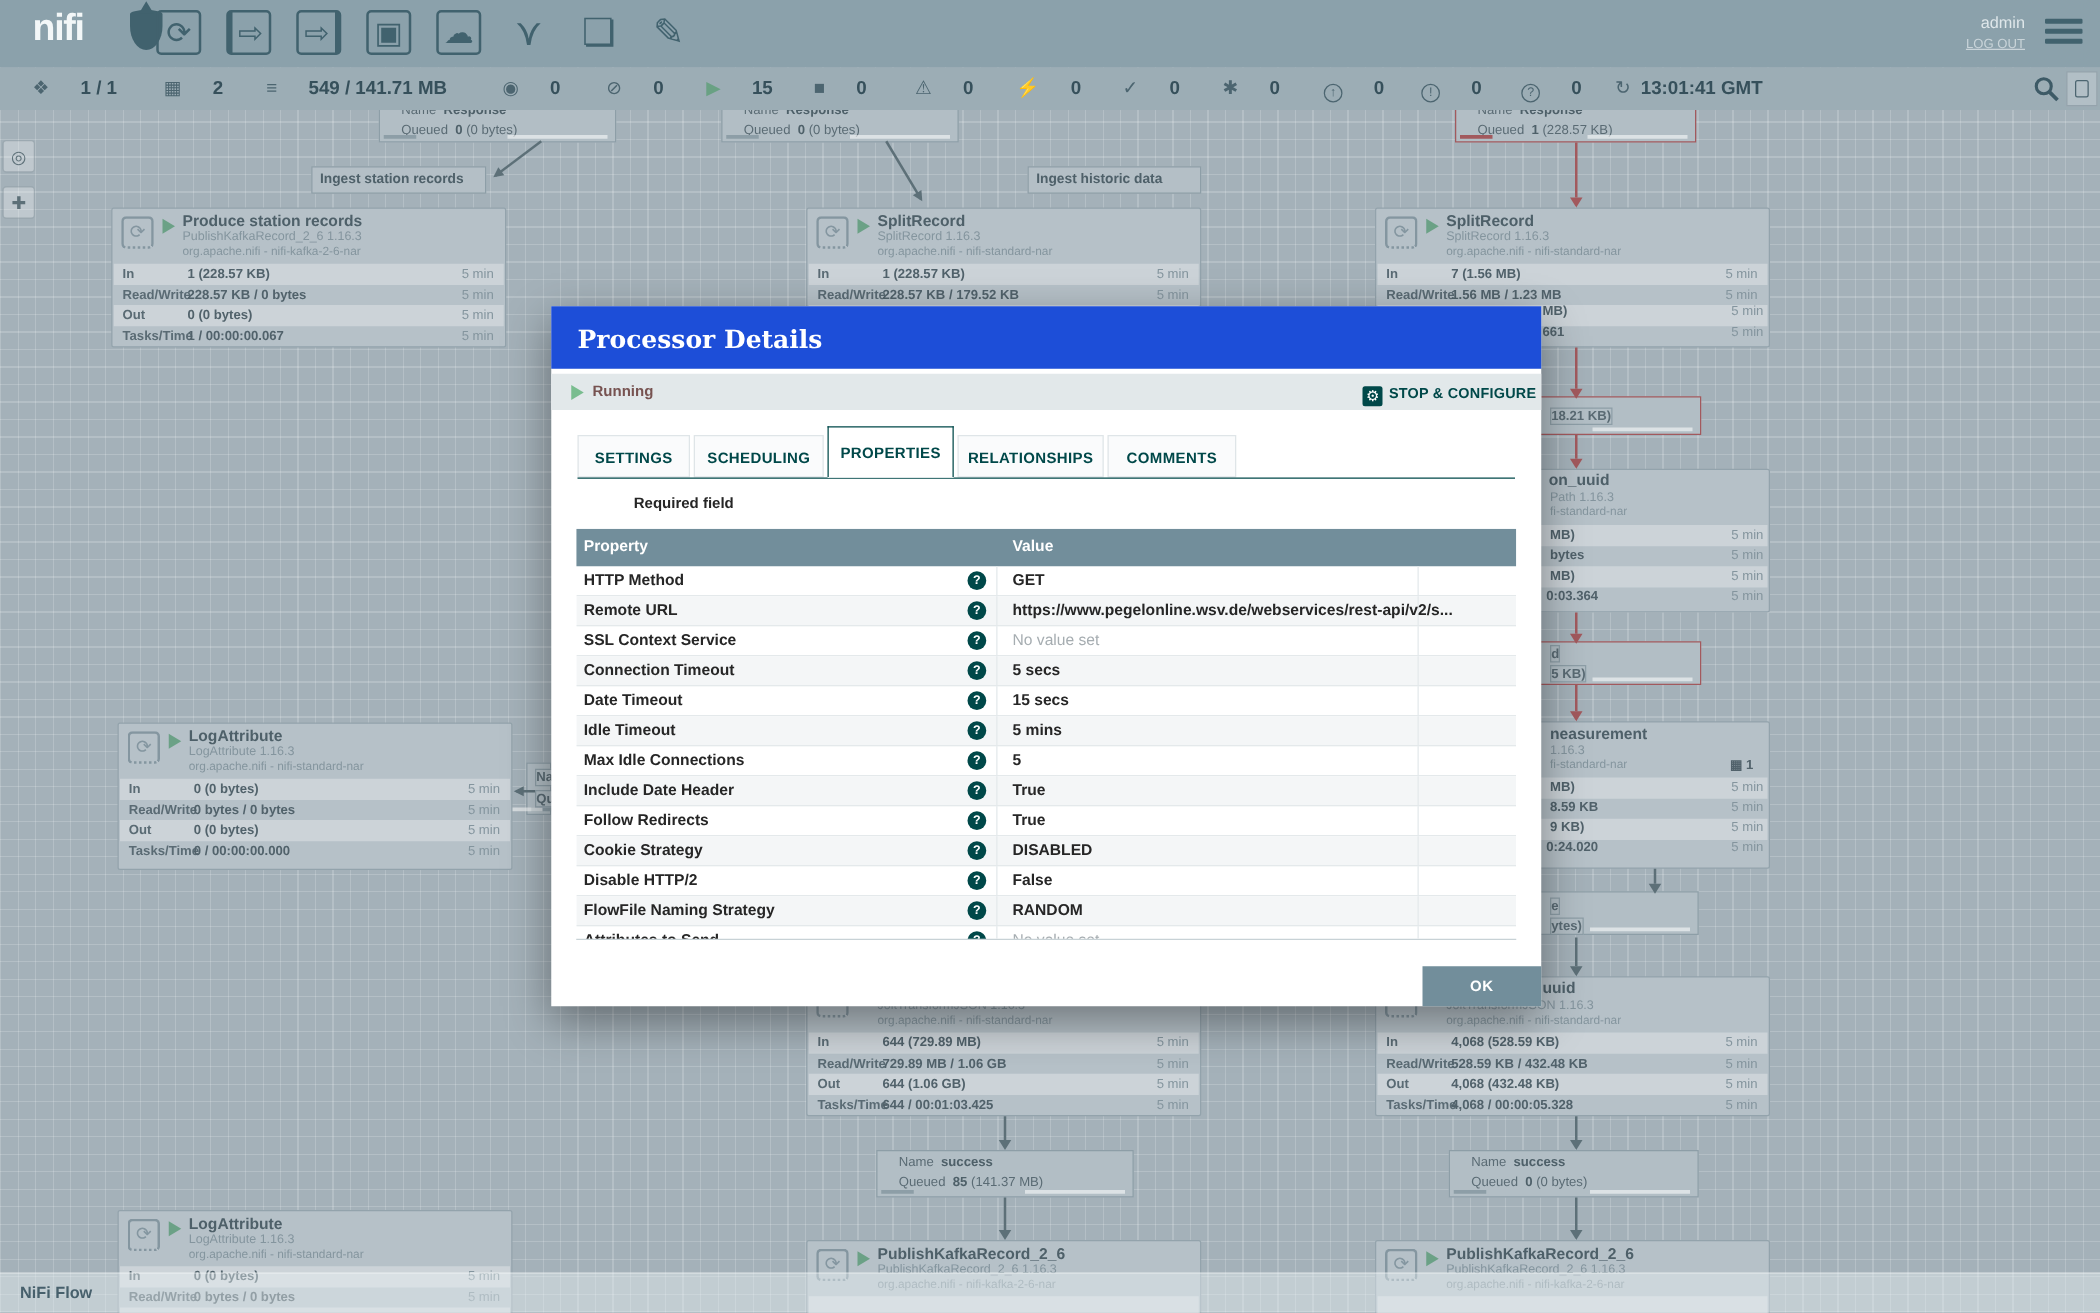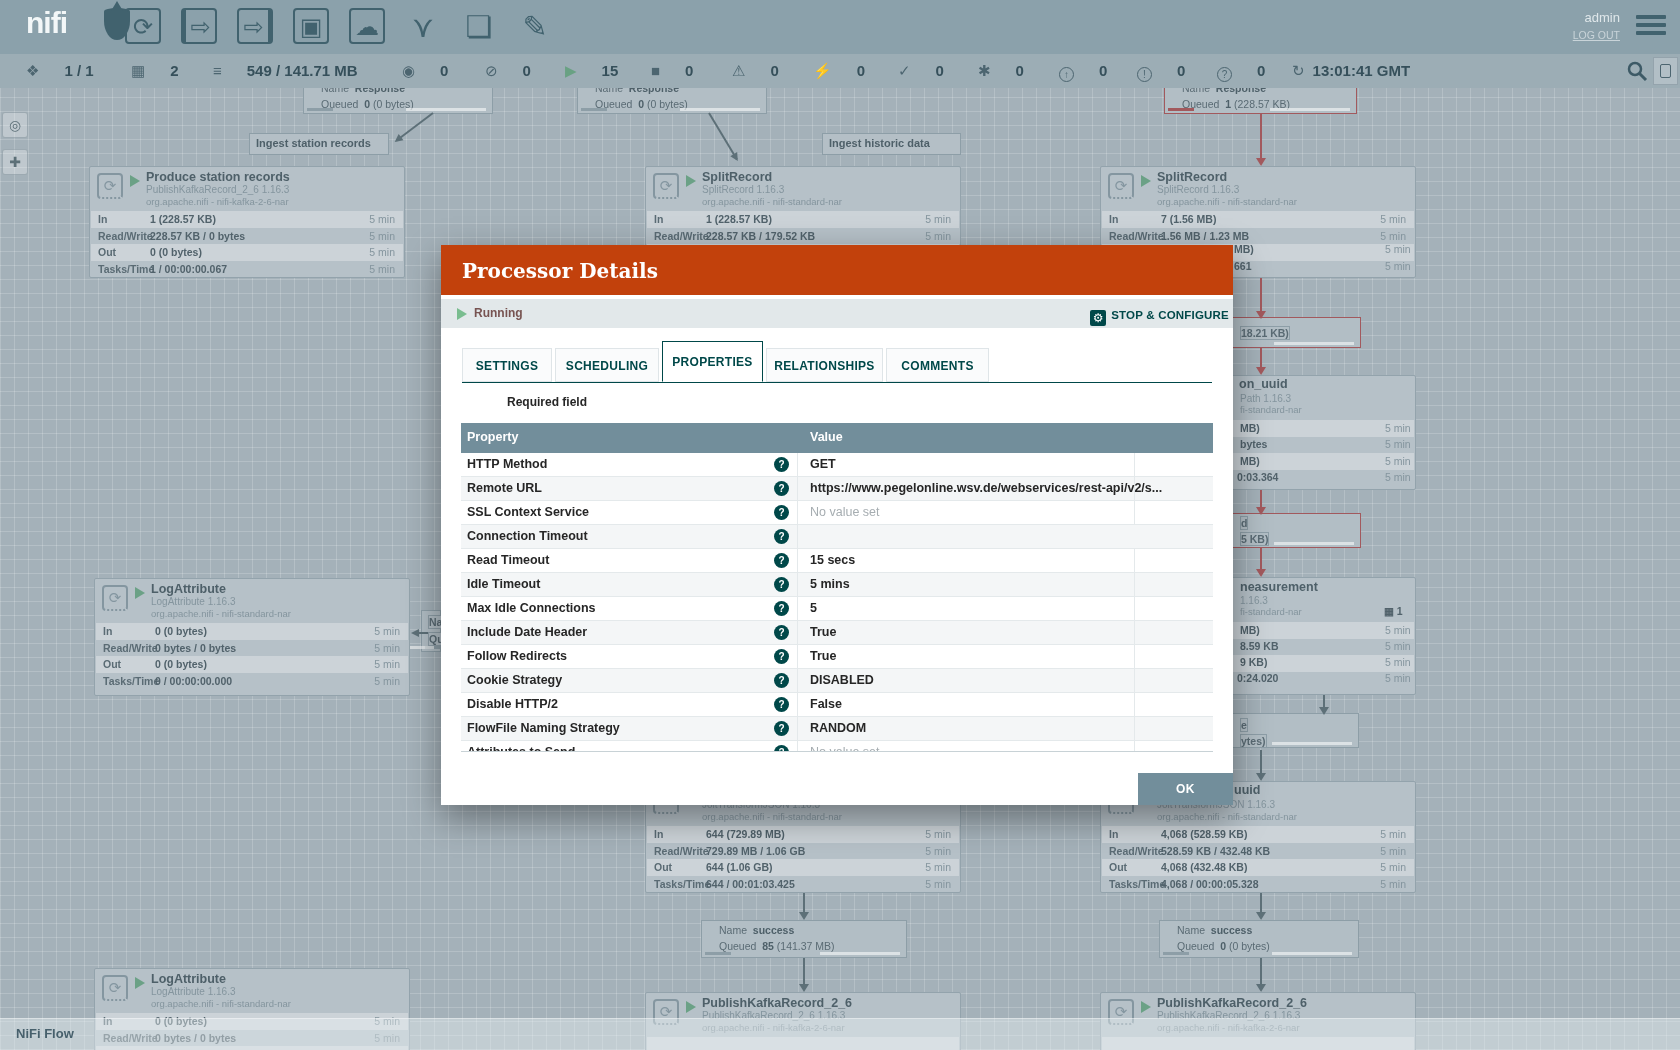--- a/index.html
+++ b/index.html
@@ -87,21 +87,21 @@
   .palbtn{position:absolute;left:2px;width:26px;height:26px;background:rgba(255,255,255,.3);
     border:1px solid rgba(93,112,122,.35);border-radius:3px;color:#5d7078;font-size:14px;
     line-height:24px;text-align:center;z-index:20;}
   
   #breadcrumb{position:absolute;left:0;bottom:0;width:1680px;height:32px;
     background:rgba(236,242,245,.42);border-top:1px solid rgba(255,255,255,.4);z-index:20;}
   #breadcrumb .bc{position:absolute;left:16px;top:7px;font-size:13px;font-weight:700;color:#47606c;}
   
   #dialog{position:absolute;left:441px;top:245px;width:792px;height:560px;background:#fff;
     box-shadow:0 12px 34px rgba(0,0,0,.4);z-index:30;}
-  #dhead{position:absolute;left:0;top:0;right:0;height:50px;background:#c2410c;}
+  #dhead{position:absolute;left:0;top:0;right:0;height:50px;background:#1d4ed8;}
   #dtitle{position:absolute;left:21px;top:14px;font-family:"DejaVu Serif",serif;
     font-size:20px;font-weight:700;color:#fff;}
   #dstatus{position:absolute;left:0;top:54px;right:0;height:29px;background:#e2e8ea;}
   #dplay{position:absolute;left:16px;top:9px;width:0;height:0;
     border-left:10px solid #79bd8f;border-top:6px solid transparent;border-bottom:6px solid transparent;}
   #drun{position:absolute;left:33px;top:7px;font-size:12px;font-weight:700;color:#775351;}
   #dconf{position:absolute;right:4px;top:6px;height:18px;cursor:pointer;}
   #dgear{display:inline-block;width:16px;height:16px;background:#004849;border-radius:2px;color:#fff;
     font-size:12px;line-height:16px;text-align:center;vertical-align:-3px;margin-right:5px;}
   #dconflbl{font-size:11.5px;font-weight:700;color:#004849;letter-spacing:.2px;}
@@ -546,25 +546,28 @@
           <div class="c2">
             <span class="pval unset">No value set</span>
           </div>
           <div class="c3"></div>
         </div>
         <div class="trow alt">
           <div class="c1">
             <span class="pname">Connection Timeout</span>
             <div class="help">?</div>
           </div>
+          <div class="c2">
+            <span class="pval">5 secs</span>
+          </div>
           <div class="c3"></div>
         </div>
         <div class="trow">
           <div class="c1">
-            <span class="pname">Read Timeout</span>
+            <span class="pname">Date Timeout</span>
             <div class="help">?</div>
           </div>
           <div class="c2">
             <span class="pval">15 secs</span>
           </div>
           <div class="c3"></div>
         </div>
         <div class="trow alt">
           <div class="c1">
             <span class="pname">Idle Timeout</span>

